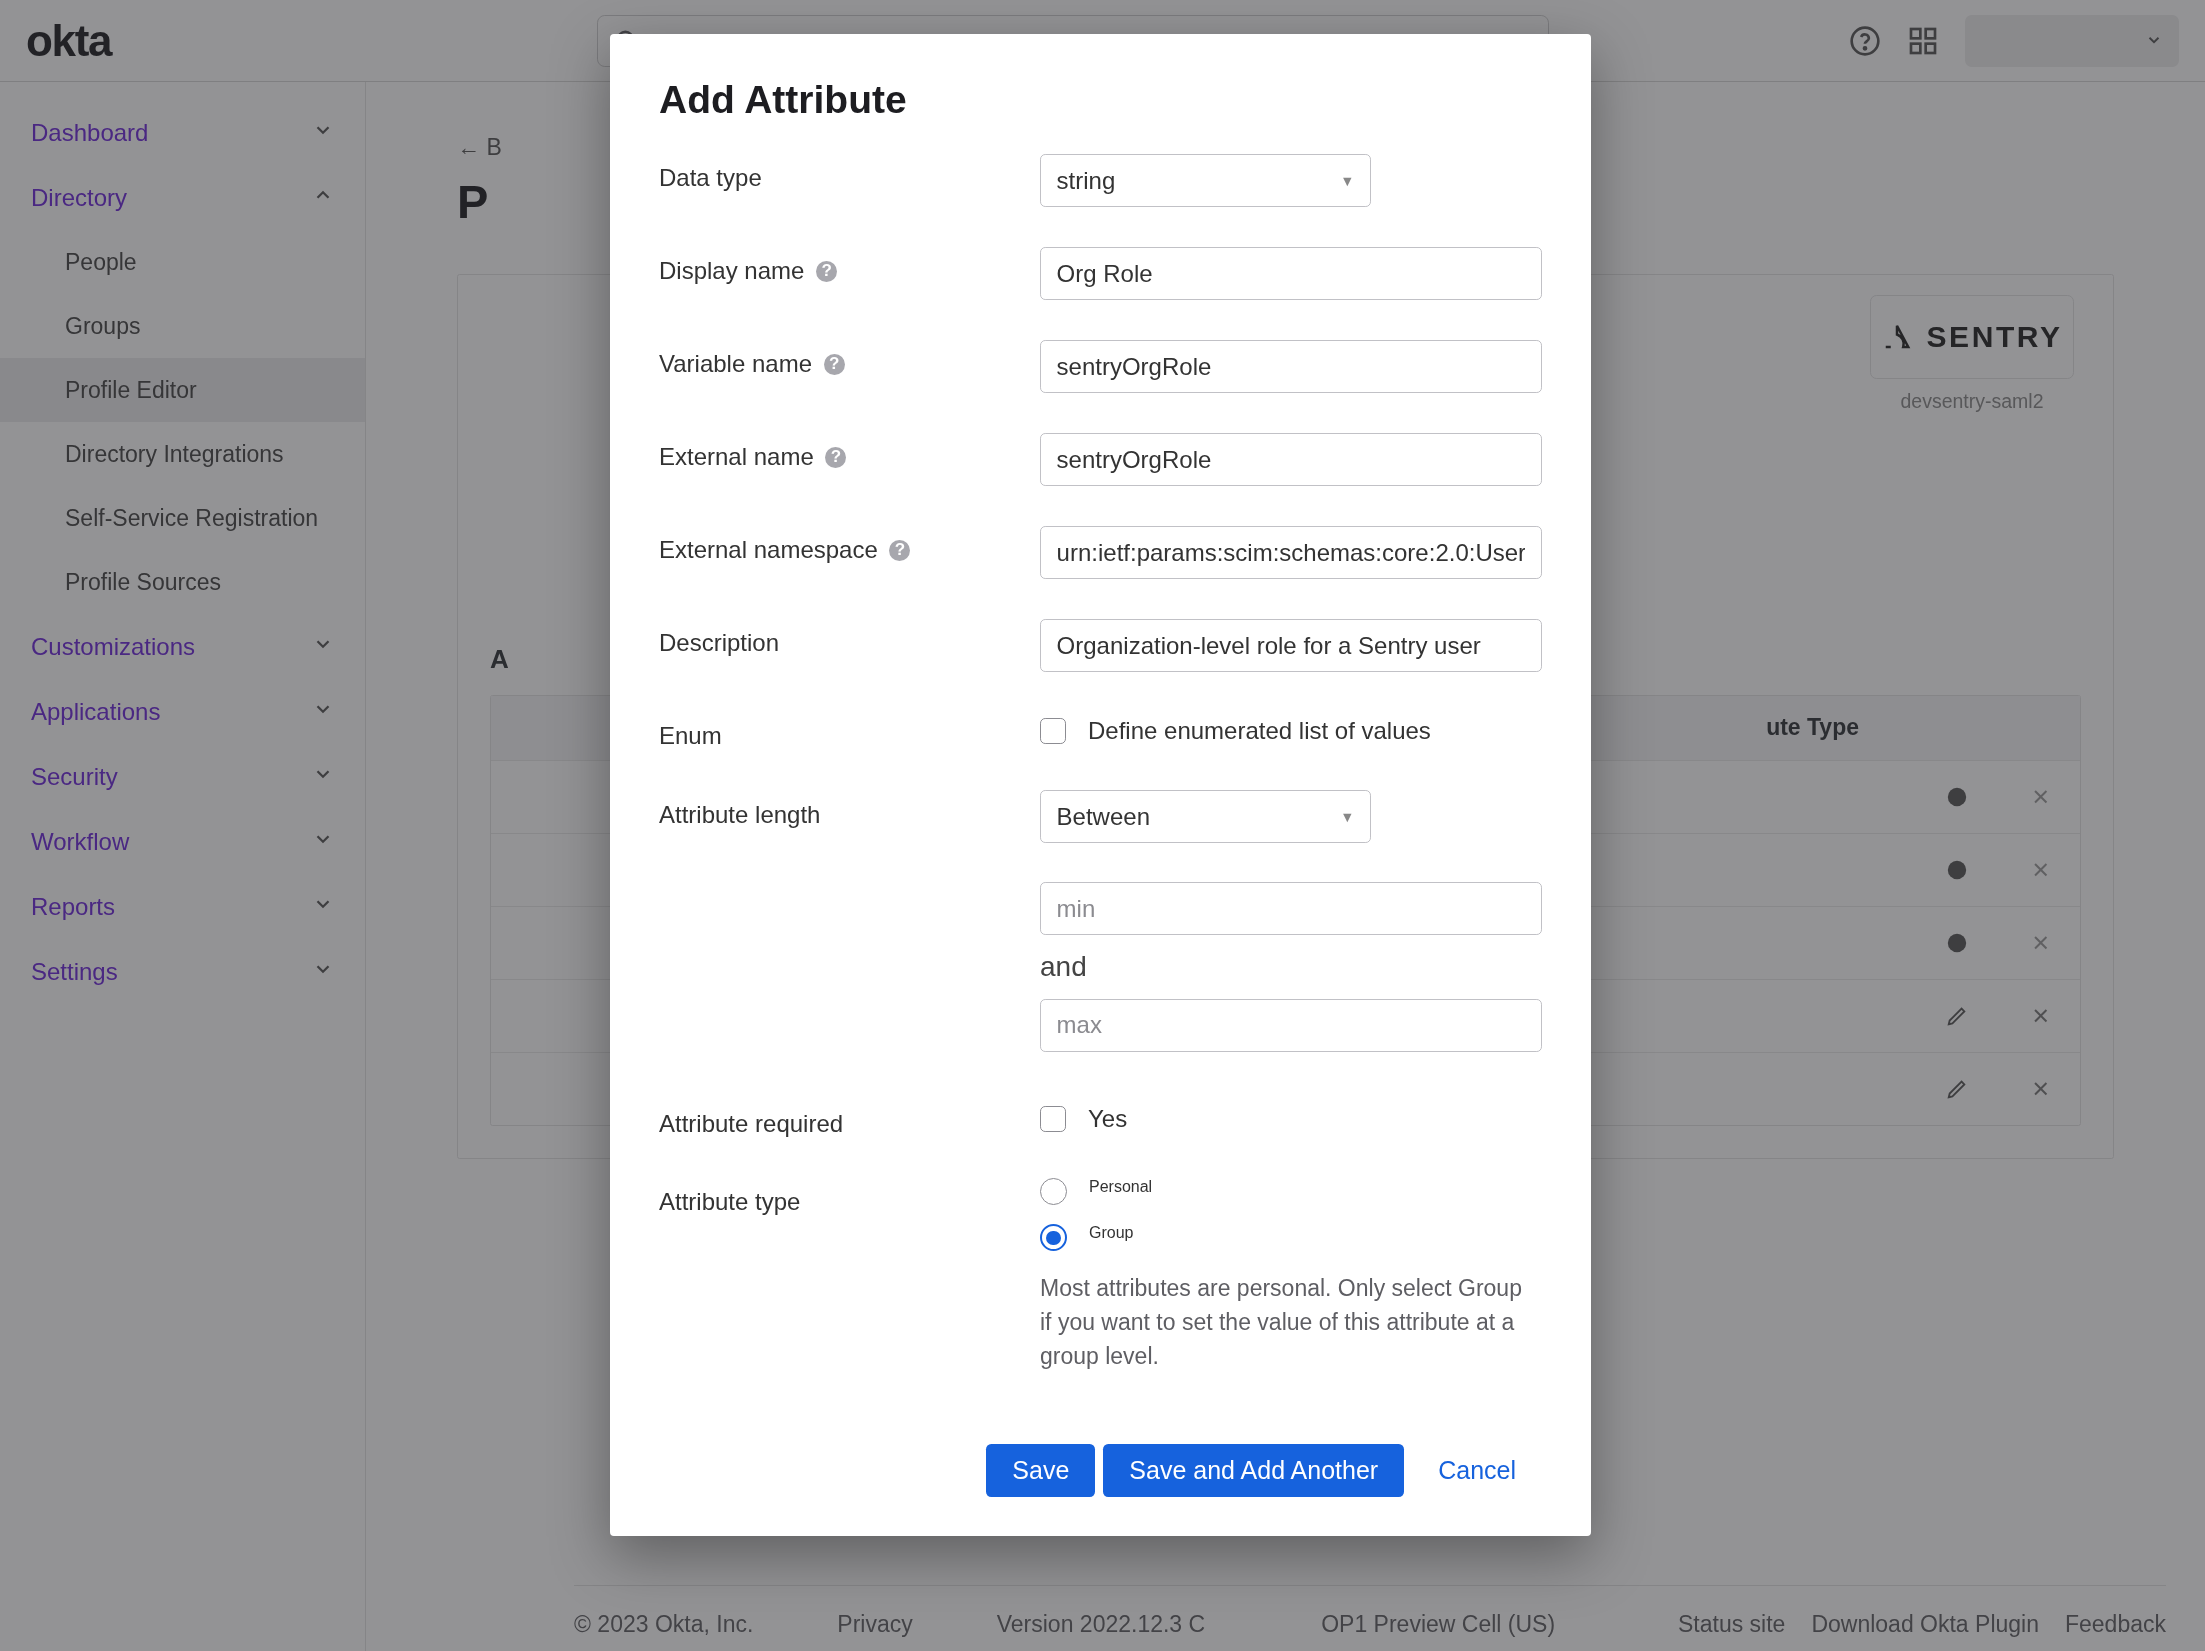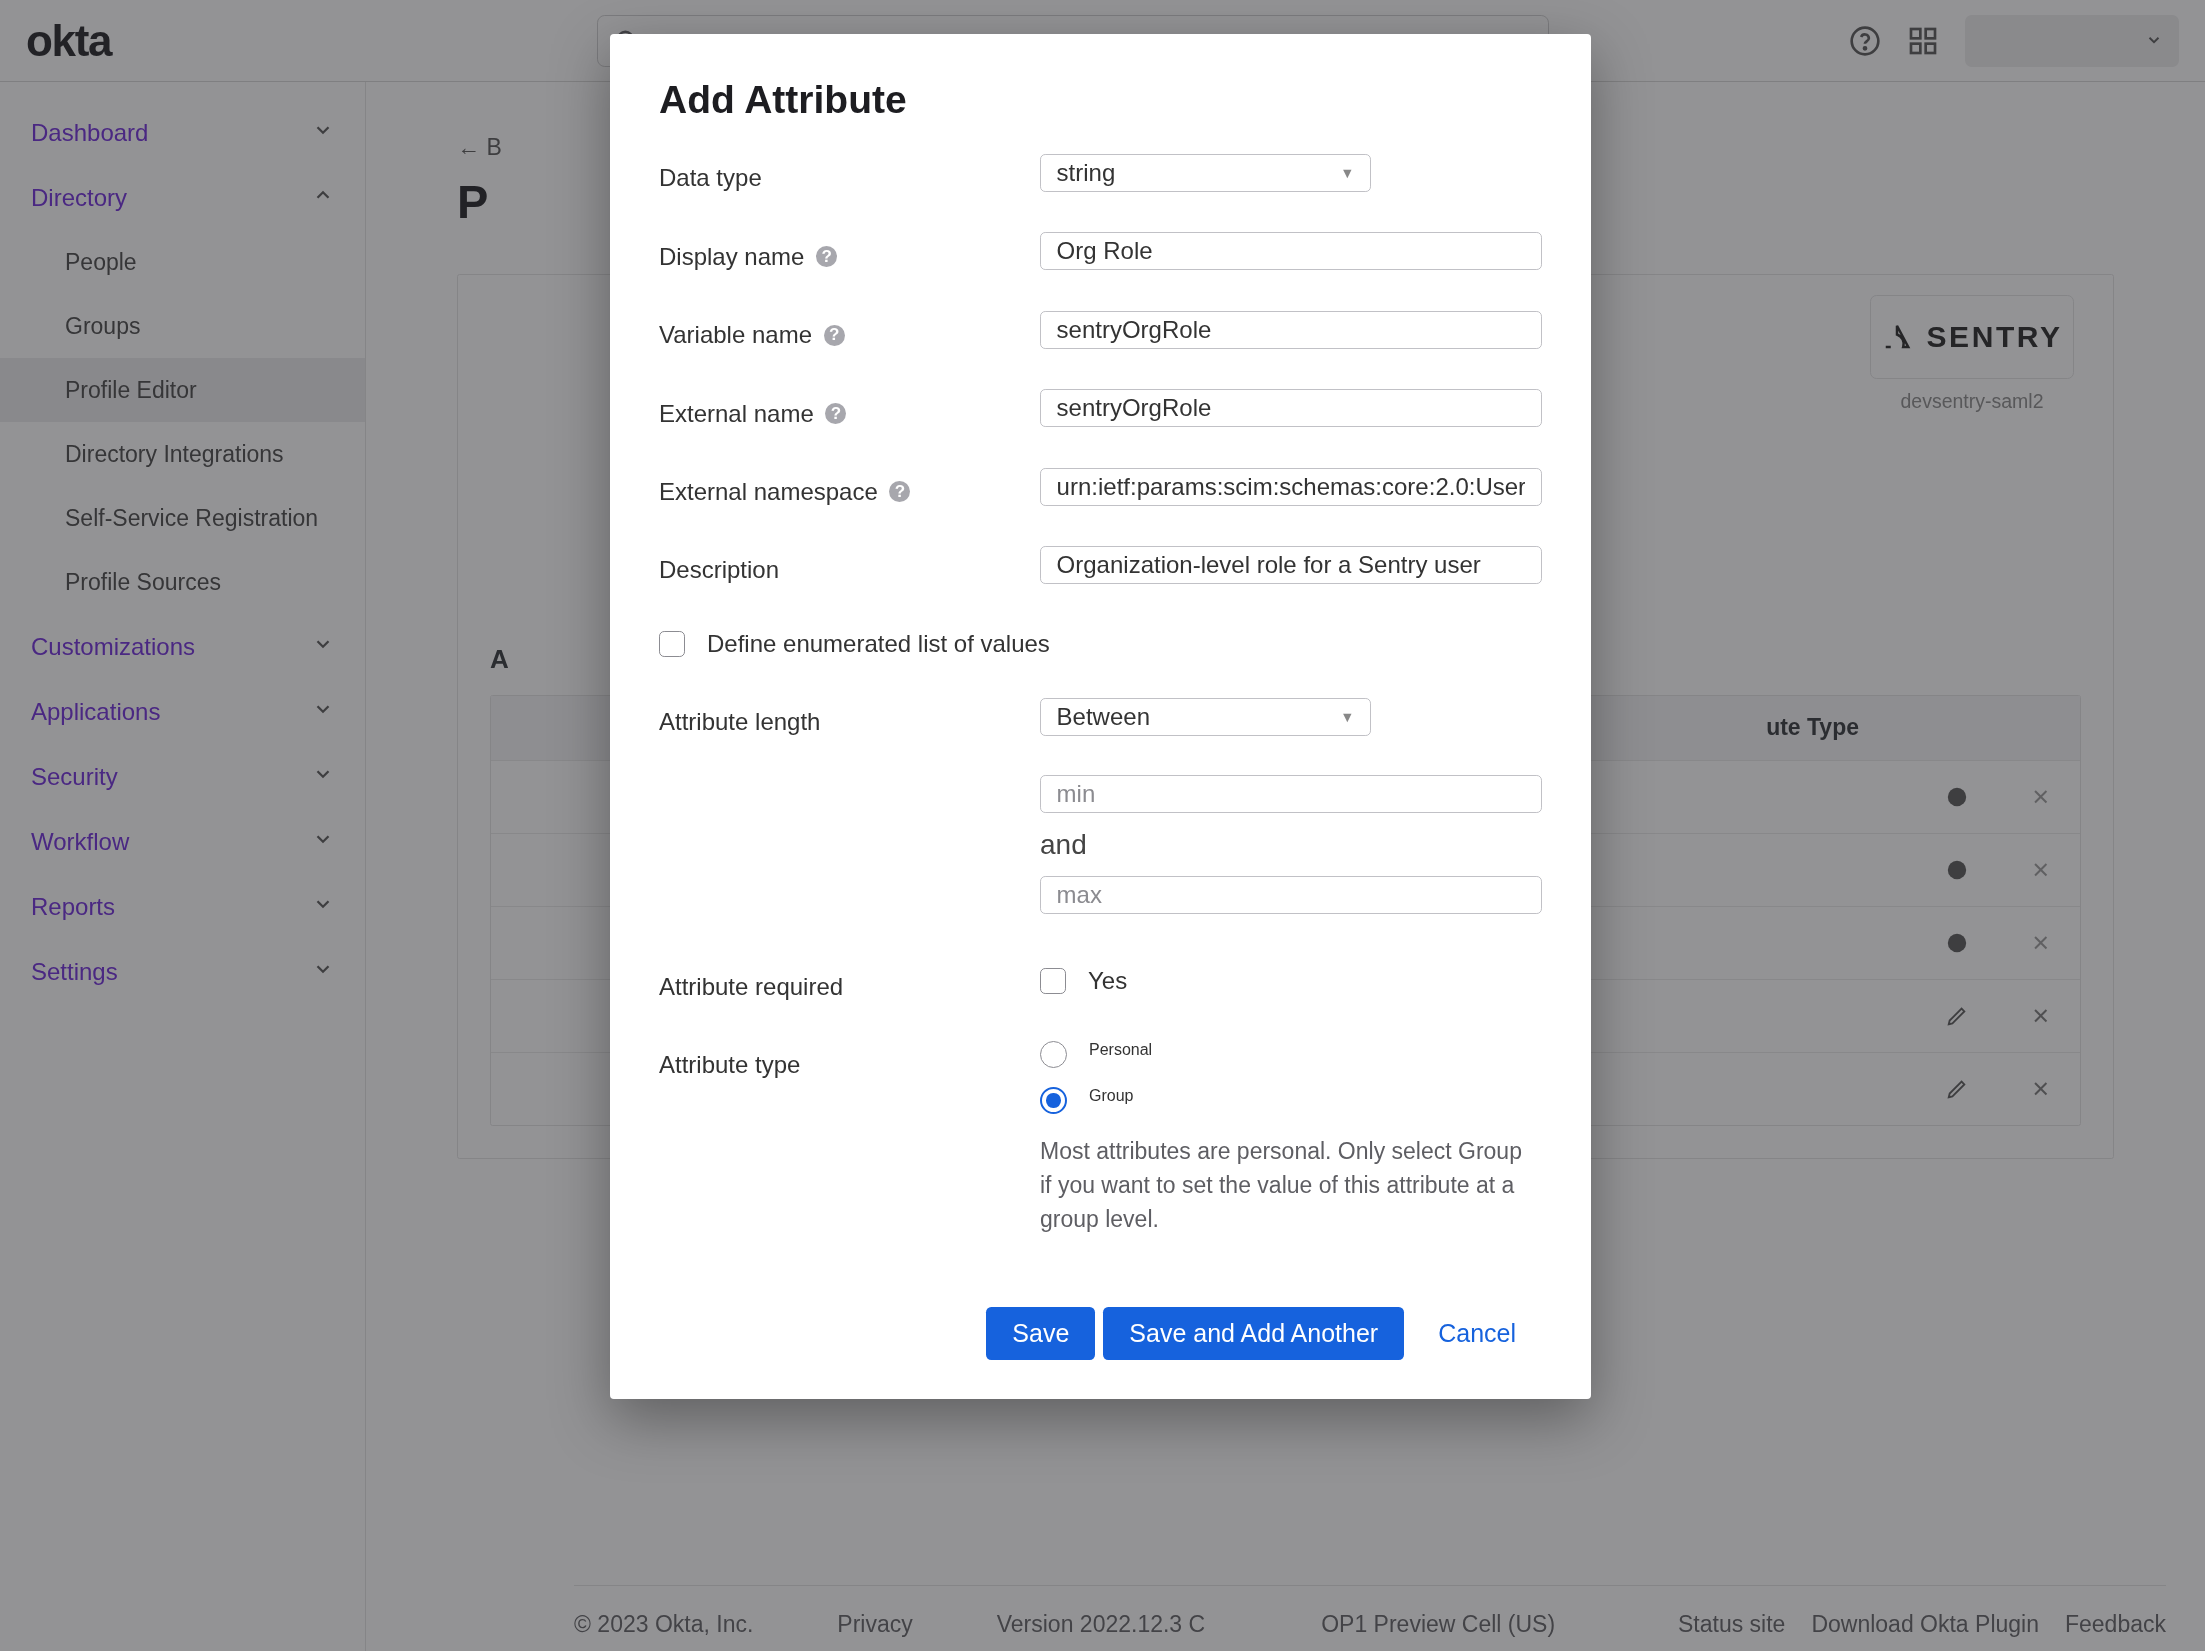--- a/index.html
+++ b/index.html
@@ -47,21 +47,21 @@
   
   .modal { position:absolute; left:610px; top:34px; width:981px; background:#fff; border-radius:3.9px; box-shadow: 0 19.5px 58px rgba(0,0,0,0.35); padding: 44px 49px 39px;}
   .m-title { font-size: 39px; font-weight:700; color:#1d1d21; margin-bottom: 32px;}
   .m-note { font-size: 23px; line-height:34px; color:#5e5e63; margin-bottom: 39px;}
   .m-note .ast { color:#1662dd; font-size:28.5px; font-weight:700; vertical-align:-2.6px; margin-right:3.9px;}
   .row { display:flex; align-items:flex-start; margin-bottom: 40px;}
   .row.tight { margin-bottom: 13px;}
   .lab { width: 381px; font-size: 24px; color:#333; padding-top:10.4px; display:flex; align-items:center; gap:11.7px;}
   .help { width:21px; height:21px; border-radius:50%; background:#a7a7ad; color:#fff; display:inline-flex; align-items:center; justify-content:center; font-size:17px; font-weight:700;}
   .ctrl { flex:1; }
-  .sel, .inp { width:100%; height:38px; border:1.3px solid #c1c1c6; border-radius:5.2px; padding:0 15.6px; font-size:24px; color:#333; background:#fff; display:flex; align-items:center; justify-content:space-between;}
+  .sel, .inp { width:100%; height:53px; border:1.3px solid #c1c1c6; border-radius:5.2px; padding:0 15.6px; font-size:24px; color:#333; background:#fff; display:flex; align-items:center; justify-content:space-between;}
   .sel.narrow { width: 331px;}
   .sel .tri { font-size:14.3px; color:#888;}
   .inp input { border:none; outline:none; width:100%; font-size:24px; color:#333; background:transparent;}
   .inp input::placeholder { color:#8b8b90; }
   .chk-row { display:flex; align-items:center; gap:22px; font-size:24px; color:#333; padding-top:5.2px;}
   .chk { width:26px; height:26px; border:1.9px solid #8c8c92; border-radius:5.2px; background:#fff; flex-shrink:0;}
   .and { font-size:28px; color:#444; margin: 15.6px 0;}
   .radio-row { display:flex; gap:22px; font-size:16px; color:#333; margin-bottom:19.5px;}
   .radio { width:27px; height:27px; border:1.9px solid #8c8c92; border-radius:50%; background:#fff; flex-shrink:0; display:flex; align-items:center; justify-content:center;}
   .radio.checked { border-color:#1662dd; border-width:2.6px; }
@@ -343,20 +343,21 @@
   <div class="row">
     <div class="lab">Description</div>
     <div class="ctrl">
         <div class="inp">
           <input value="Organization-level role for a Sentry user" style="">
         </div>
       </div>
   </div>
 
   <div class="row">
+    <div class="lab">Enum</div>
     <div class="ctrl">
       <div class="chk-row">
         <div class="chk"></div>
         <span>Define enumerated list of values</span>
       </div>
     </div>
   </div>
 
   <div class="row tight">
     <div class="lab">Attribute length</div>

